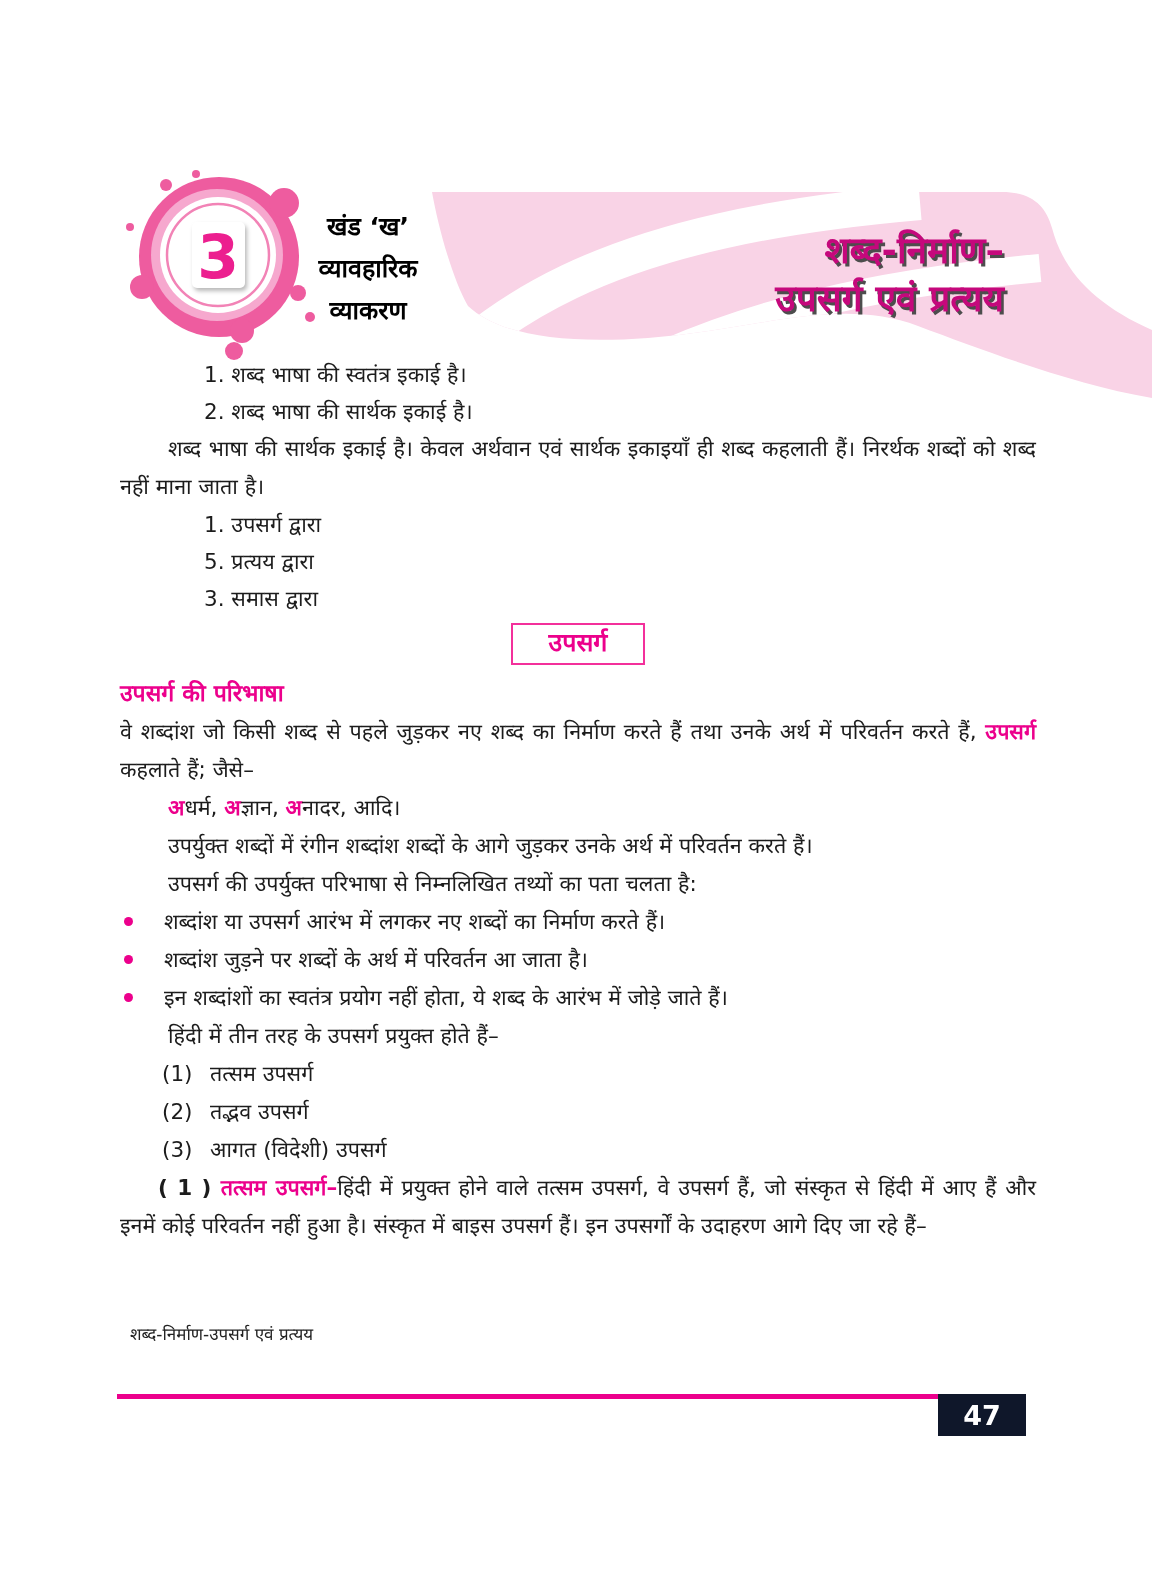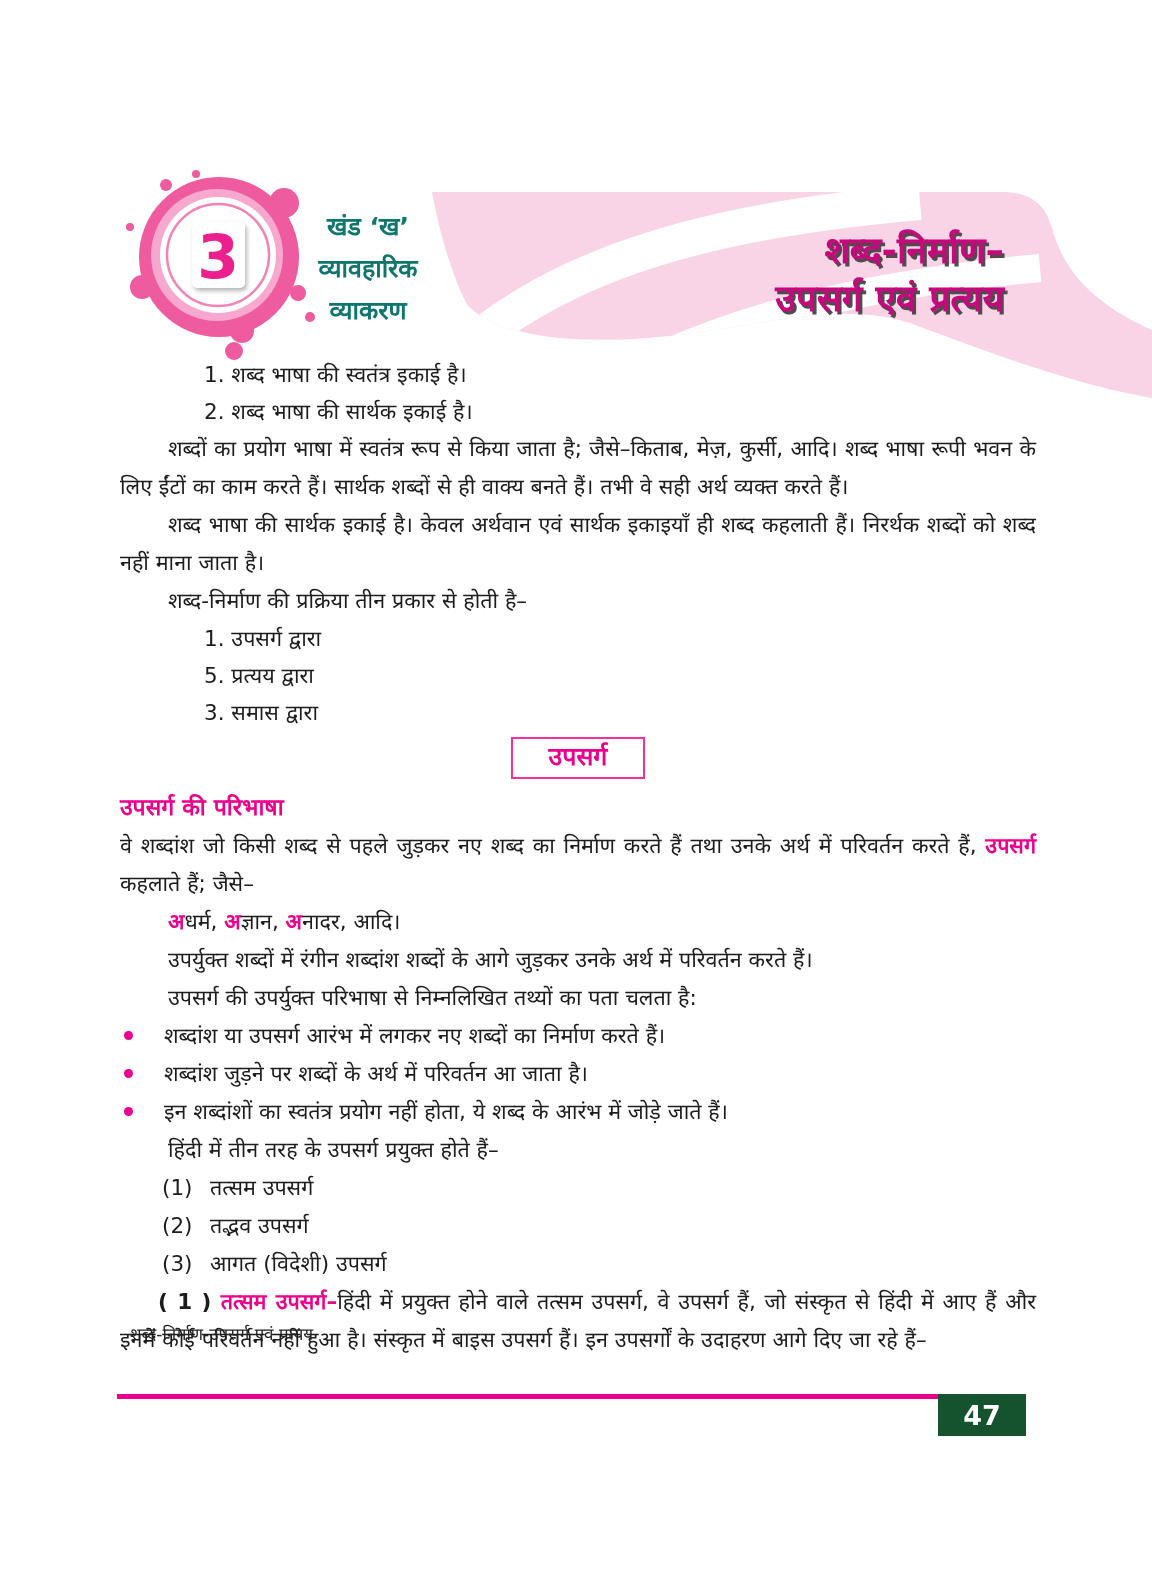--- a/index.html
+++ b/index.html
@@ -10,21 +10,21 @@
     position:relative;
     overflow:hidden;
   }
 
   
   .banner-svg { position:absolute; left:0; top:0; width:1152px; height:520px; z-index:0; }
   .badge-svg  { position:absolute; left:122px; top:165px; width:200px; height:200px; z-index:2; }
 
   .section-label {
     position:absolute; left:288px; top:206px; width:160px; z-index:2;
-    text-align:center; font-weight:bold; font-size:25px; line-height:42px; color:#0f766e;
+    text-align:center; font-weight:bold; font-size:25px; line-height:42px; color:#000000;
   }
 
   .chapter-title {
     position:absolute; right:148px; top:196px; width:560px; z-index:2;
     text-align:right; font-weight:bold; color:#c5087c;
     text-shadow:2.5px 2.5px 0 #4d4d4d;
   }
   .chapter-title .t1 { font-size:37px; line-height:46px;margin-top:32px; }
   .chapter-title .t2 { font-size:37px; line-height:50px; }
 
@@ -63,21 +63,21 @@
   .footer-rule {
     position:absolute; left:117px; top:1394px; width:822px; height:5px;
     background:#ec008c; z-index:1;
   }
   .footer-title {
     position:absolute; left:130px; top:1322px; z-index:1;
     font-size:17px; color:#222;
   }
   .page-num-box {
     position:absolute; left:938px; top:1394px; width:88px; height:42px; z-index:1;
-    background:#14532d; color:#fff; font-weight:bold; font-size:27px;
+    background:#0f172a; color:#fff; font-weight:bold; font-size:27px;
     display:flex; align-items:center; justify-content:center;
   }
 </style>
 </head>
 <body>
 
 <div>
 
   <svg class="banner-svg" viewBox="0 0 1152 520" aria-hidden="true">
     <defs>
@@ -135,23 +135,21 @@
 </div>
 
 <div class="content">
 
 
   <div class="plain-list">
     <div class="li">1. शब्द भाषा की स्वतंत्र इकाई है।</div>
     <div class="li">2. शब्द भाषा की सार्थक इकाई है।</div>
   </div>
 
-  <p class="para-indent-lg">शब्दों का प्रयोग भाषा में स्वतंत्र रूप से किया जाता है; जैसे–किताब, मेज़, कुर्सी, आदि। शब्द भाषा रूपी भवन के लिए ईंटों का काम करते हैं। सार्थक शब्दों से ही वाक्य बनते हैं। तभी वे सही अर्थ व्यक्त करते हैं।</p>
   <p class="para-indent-lg">शब्द भाषा की सार्थक इकाई है। केवल अर्थवान एवं सार्थक इकाइयाँ ही शब्द कहलाती हैं। निरर्थक शब्दों को शब्द नहीं माना जाता है।</p>
-  <p class="para-indent-lg">शब्द-निर्माण की प्रक्रिया तीन प्रकार से होती है–</p>
 
   <div class="plain-list">
     <div class="li">1. उपसर्ग द्वारा</div>
     <div class="li">5. प्रत्यय द्वारा</div>
     <div class="li">3. समास द्वारा</div>
   </div>
 
   <div class="upsarg-box-wrap">
     <span class="upsarg-box">उपसर्ग</span>
   </div>

